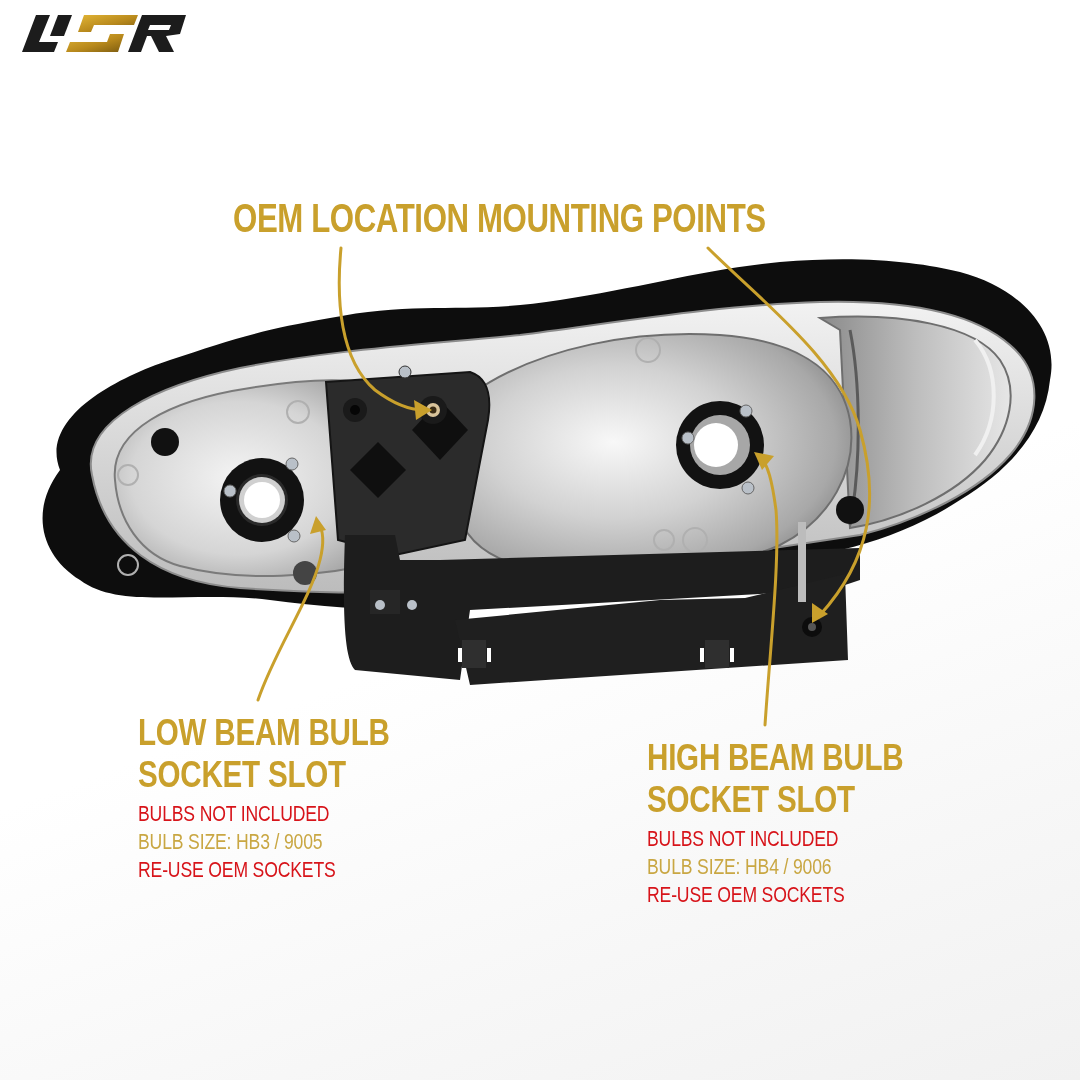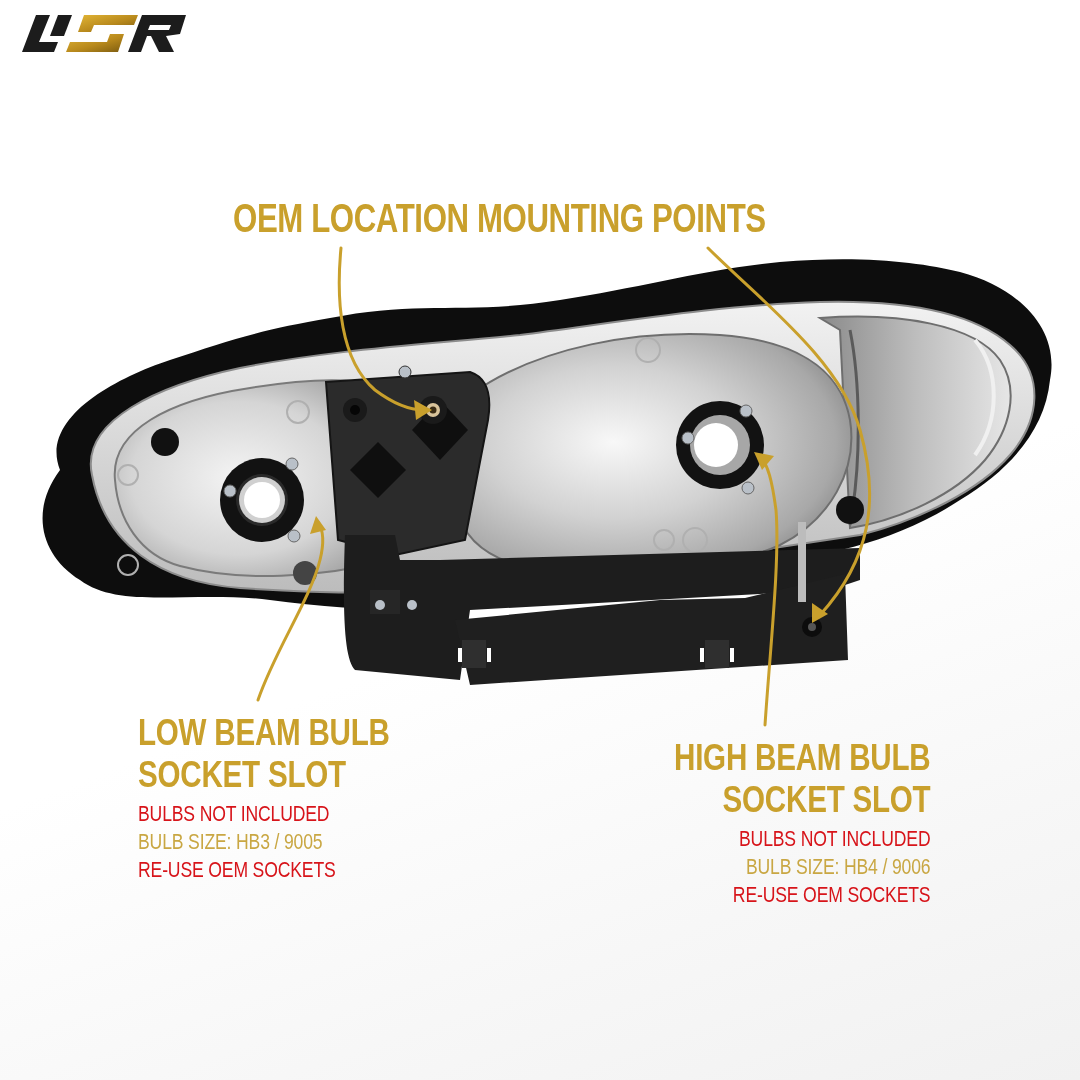--- a/index.html
+++ b/index.html
@@ -63,21 +63,21 @@
       font-size: 22px;
       line-height: 28px;
       transform: scaleX(0.80);
       transform-origin: left top;
       letter-spacing: -0.2px;
     }
     .red { color: #d7141a; }
     .gold { color: #c9a743; }
     .low-beam { left: 138px; top: 712px; }
     .low-beam .lines { margin-top: 4px; }
-    .high-beam { left: 674px; top: 737px; text-align: right; }
+    .high-beam { left: 647px; top: 737px; }
     .high-beam .lines { margin-top: 4px; }
   </style>
 </head>
 <body>
 
 <svg class="logo" viewBox="0 0 175 45">
   <defs>
     <linearGradient id="goldGrad" x1="0" y1="0" x2="1" y2="1">
       <stop offset="0%" stop-color="#e2b536"></stop>
       <stop offset="55%" stop-color="#b8891c"></stop>

